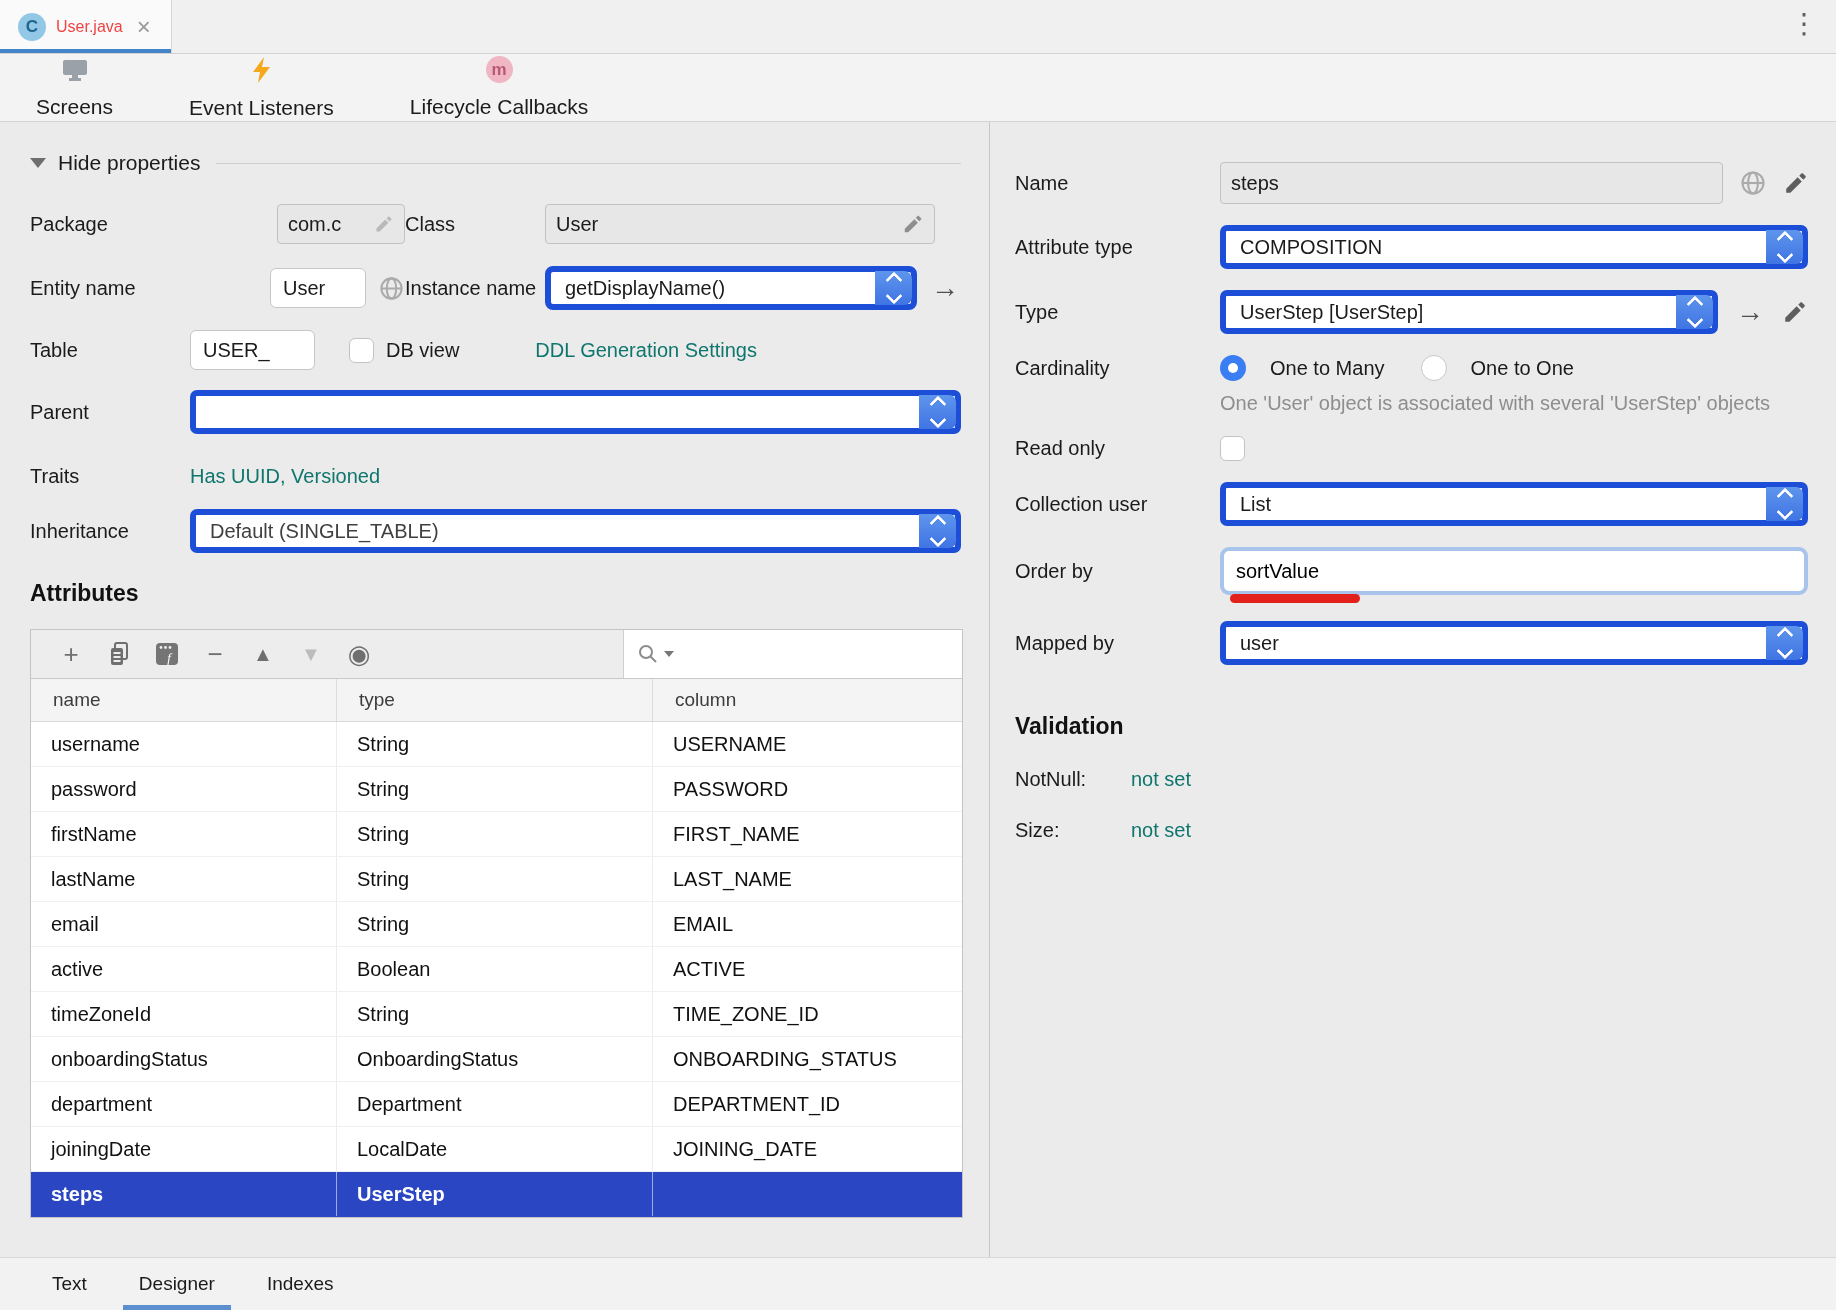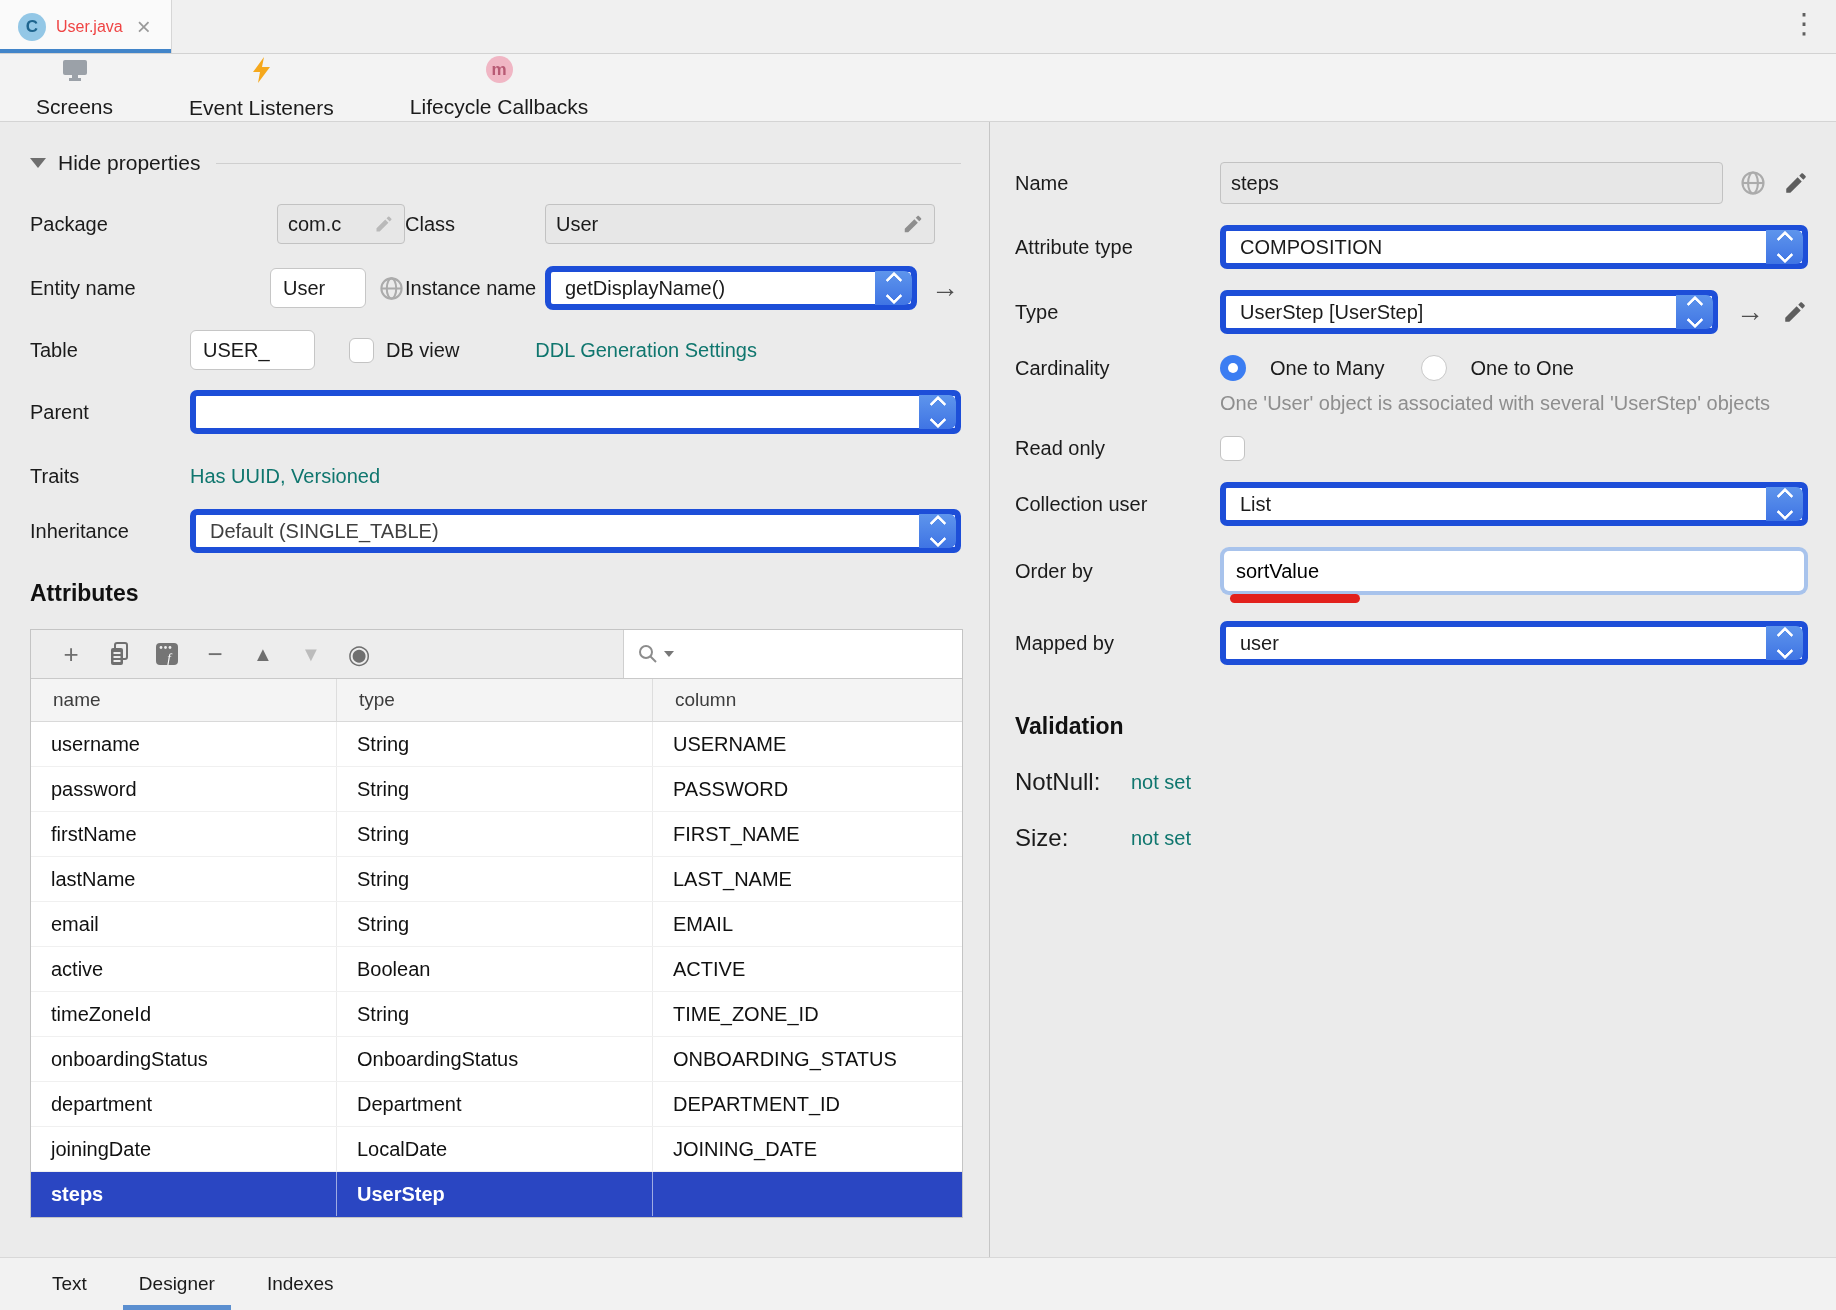--- a/index.html
+++ b/index.html
@@ -77,21 +77,21 @@
   .radio{width:26px;height:26px;border-radius:50%;box-sizing:border-box;flex:0 0 auto;}
   .radio.on{background:#3B7DF2;position:relative;}
   .radio.on::after{content:"";position:absolute;left:8px;top:8px;width:10px;height:10px;border-radius:50%;background:#FFF;}
   .radio.off{background:#FFF;border:1px solid #C8C8C8;}
   .radio-label{font-size:20px;margin:0 36px 0 24px;}
   .helper{font-size:20px;color:#8E8E8E;line-height:1.45;width:560px;margin:-6px 0 18px 205px;}
   .focus-wrap{position:relative;background:#A8C3EC;border-radius:9px;padding:4px;width:591px;box-sizing:border-box;}
   .focus-wrap input{width:100%;height:40px;border:none;outline:none;border-radius:5px;background:#FFF;font-size:20px;font-family:"Liberation Sans",sans-serif;padding:0 12px;box-sizing:border-box;}
   .err-bar{position:absolute;left:10px;bottom:-8px;width:130px;height:9px;background:#E2211C;border-radius:5px;}
   .vrow{display:flex;align-items:center;margin-top:28px;}
-  .vlabel{font-size:24px;color:#1b1b1b;width:116px;}
+  .vlabel{font-size:20px;color:#1b1b1b;width:116px;}
   
   .bottombar{position:absolute;left:0;right:0;bottom:0;height:52px;background:#F2F2F2;border-top:1px solid #D8D8D8;display:flex;align-items:stretch;padding-left:26px;}
   .btab{position:relative;display:flex;align-items:center;padding:0 26px;font-size:19px;color:#1b1b1b;}
   .btab .bunderline{position:absolute;left:12px;right:12px;bottom:0;height:5px;background:#5B8FD0;display:none;}
   .btab.active .bunderline{display:block;position:absolute;left:10px;right:10px;bottom:0;height:5px;background:#5B8FD0;}
   .mt24{margin-top:24px;} .mt20{margin-top:20px;} .mt18{margin-top:18px;} .mt34{margin-top:27px;}
   .gap12{margin-left:12px;} .gap14{margin-left:14px;} .gap16{margin-left:16px;}
   .flex1{flex:1;}
 </style>
 </head>

